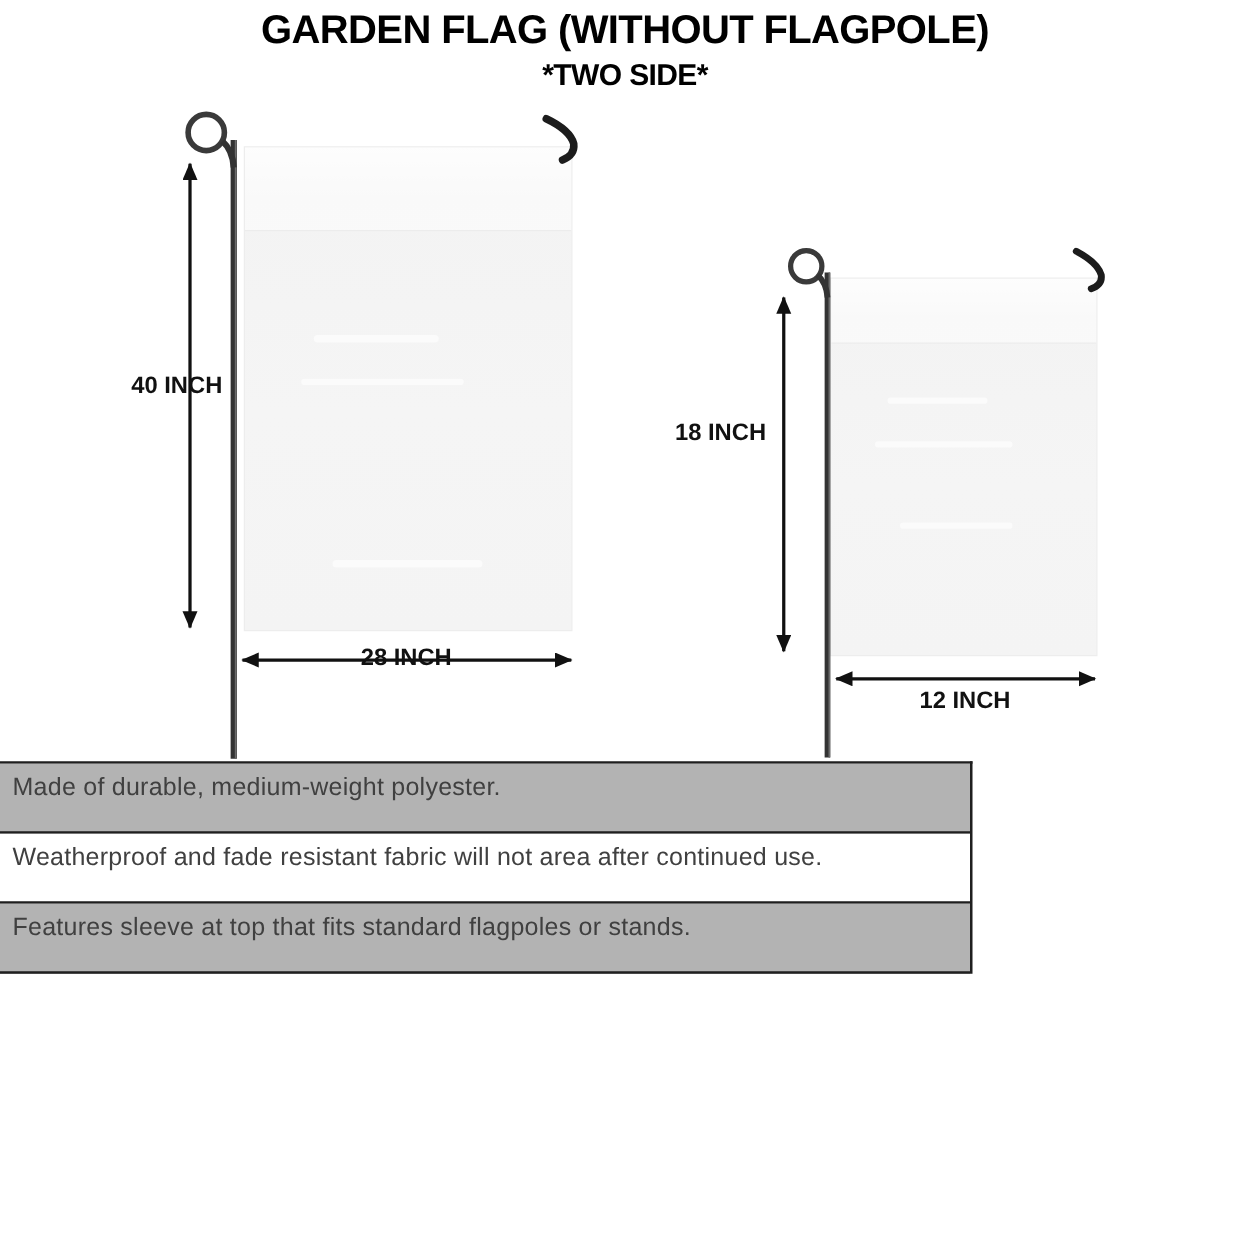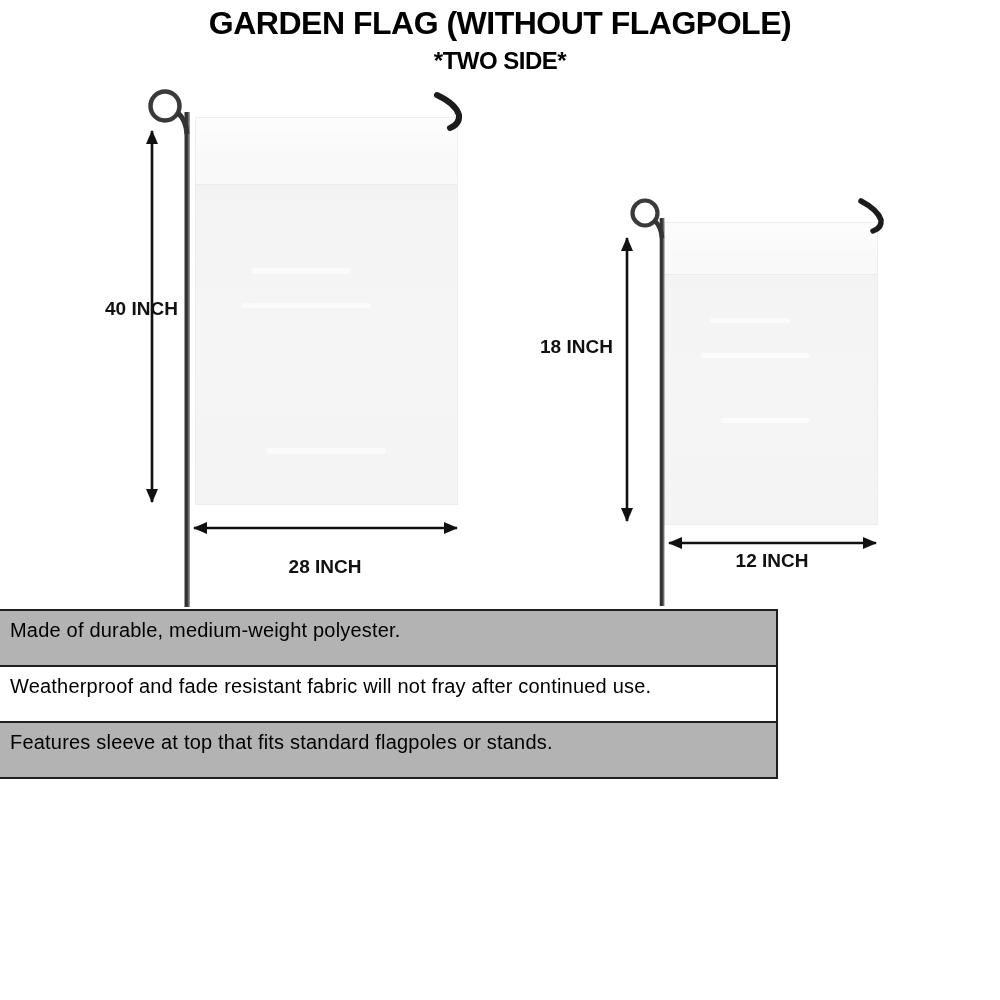--- a/index.html
+++ b/index.html
@@ -36,21 +36,21 @@
   }
   .dim-label.center{text-align:center;}
 
   .features{
     position:absolute;left:-2px;top:609px;width:780px;
     border-left:2px solid #1f1f1f;border-right:2px solid #1f1f1f;
     border-top:2px solid #1f1f1f;box-sizing:border-box;
   }
   .feature-row{
     height:56px;box-sizing:border-box;border-bottom:2px solid #1f1f1f;
-    padding:8px 10px 0 10px;font-size:20px;color:#000000;
+    padding:8px 10px 0 10px;font-size:20px;color:#404040;
     font-weight:400;letter-spacing:0.2px;
   }
   .row-gray{background:#b3b3b3;}
   .row-white{background:#ffffff;}
 </style>
 </head>
 <body>
 
 <div class="title-wrap">
   <div class="title-line1">GARDEN FLAG (WITHOUT FLAGPOLE)</div>
@@ -95,27 +95,27 @@
   </g>
 
   <line x1="152" y1="131" x2="152" y2="502" stroke="#111111" stroke-width="2.6" marker-start="url(#ah)" marker-end="url(#ah)"></line>
   <line x1="194" y1="528" x2="457" y2="528" stroke="#111111" stroke-width="2.6" marker-start="url(#ah)" marker-end="url(#ah)"></line>
 
   <line x1="627" y1="238" x2="627" y2="521" stroke="#111111" stroke-width="2.6" marker-start="url(#ah)" marker-end="url(#ah)"></line>
   <line x1="669" y1="543" x2="876" y2="543" stroke="#111111" stroke-width="2.6" marker-start="url(#ah)" marker-end="url(#ah)"></line>
 </svg>
 
 <div class="dim-label" style="left:76px;top:298px;margin-left:29px;">40 INCH</div>
-<div class="dim-label center" style="left:255px;top:556px;width:140px;">28 INCH</div>
+<div class="dim-label center" style="left:255px;top:516px;width:140px;">28 INCH</div>
 <div class="dim-label" style="left:540px;top:336px;">18 INCH</div>
 <div class="dim-label center" style="left:702px;top:550px;width:140px;">12 INCH</div>
 
 <div class="features">
   <div class="feature-row row-gray">
     <span>Made of durable, medium-weight polyester.</span>
   </div>
   <div class="feature-row row-white">
-    <span>Weatherproof and fade resistant fabric will not fray after continued use.</span>
+    <span>Weatherproof and fade resistant fabric will not area after continued use.</span>
   </div>
   <div class="feature-row row-gray">
     <span>Features sleeve at top that fits standard flagpoles or stands.</span>
   </div>
 </div>
 
 </body></html>

